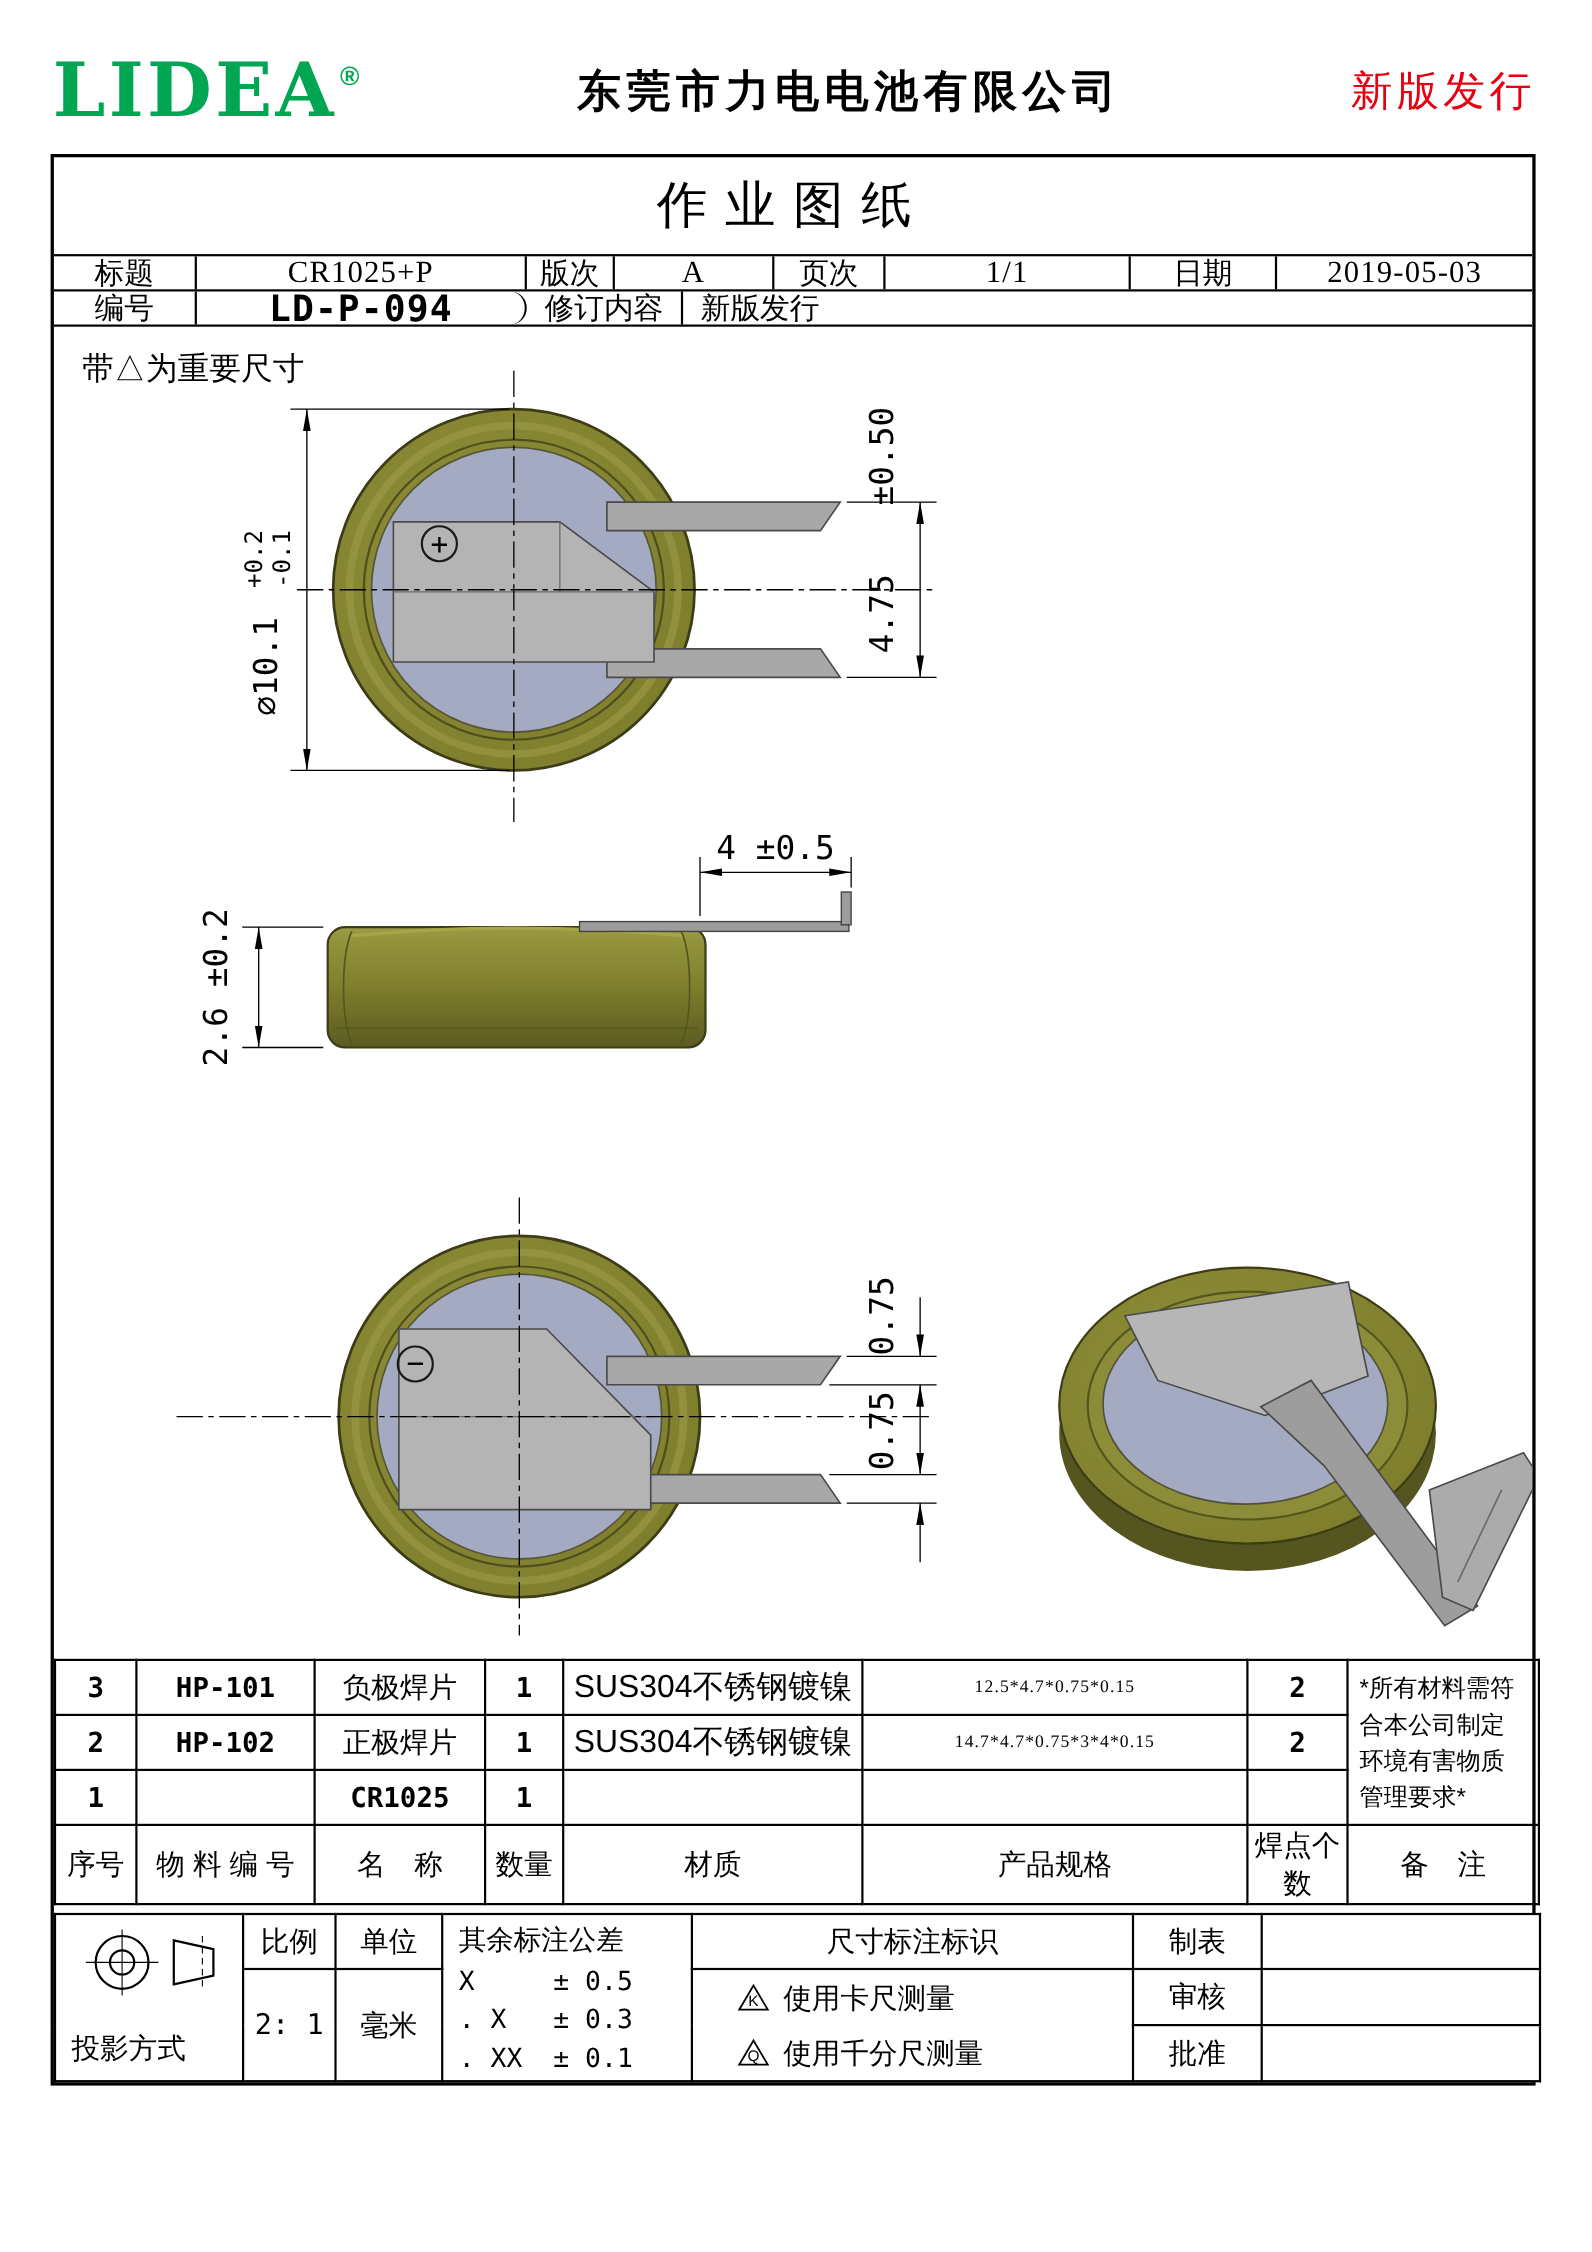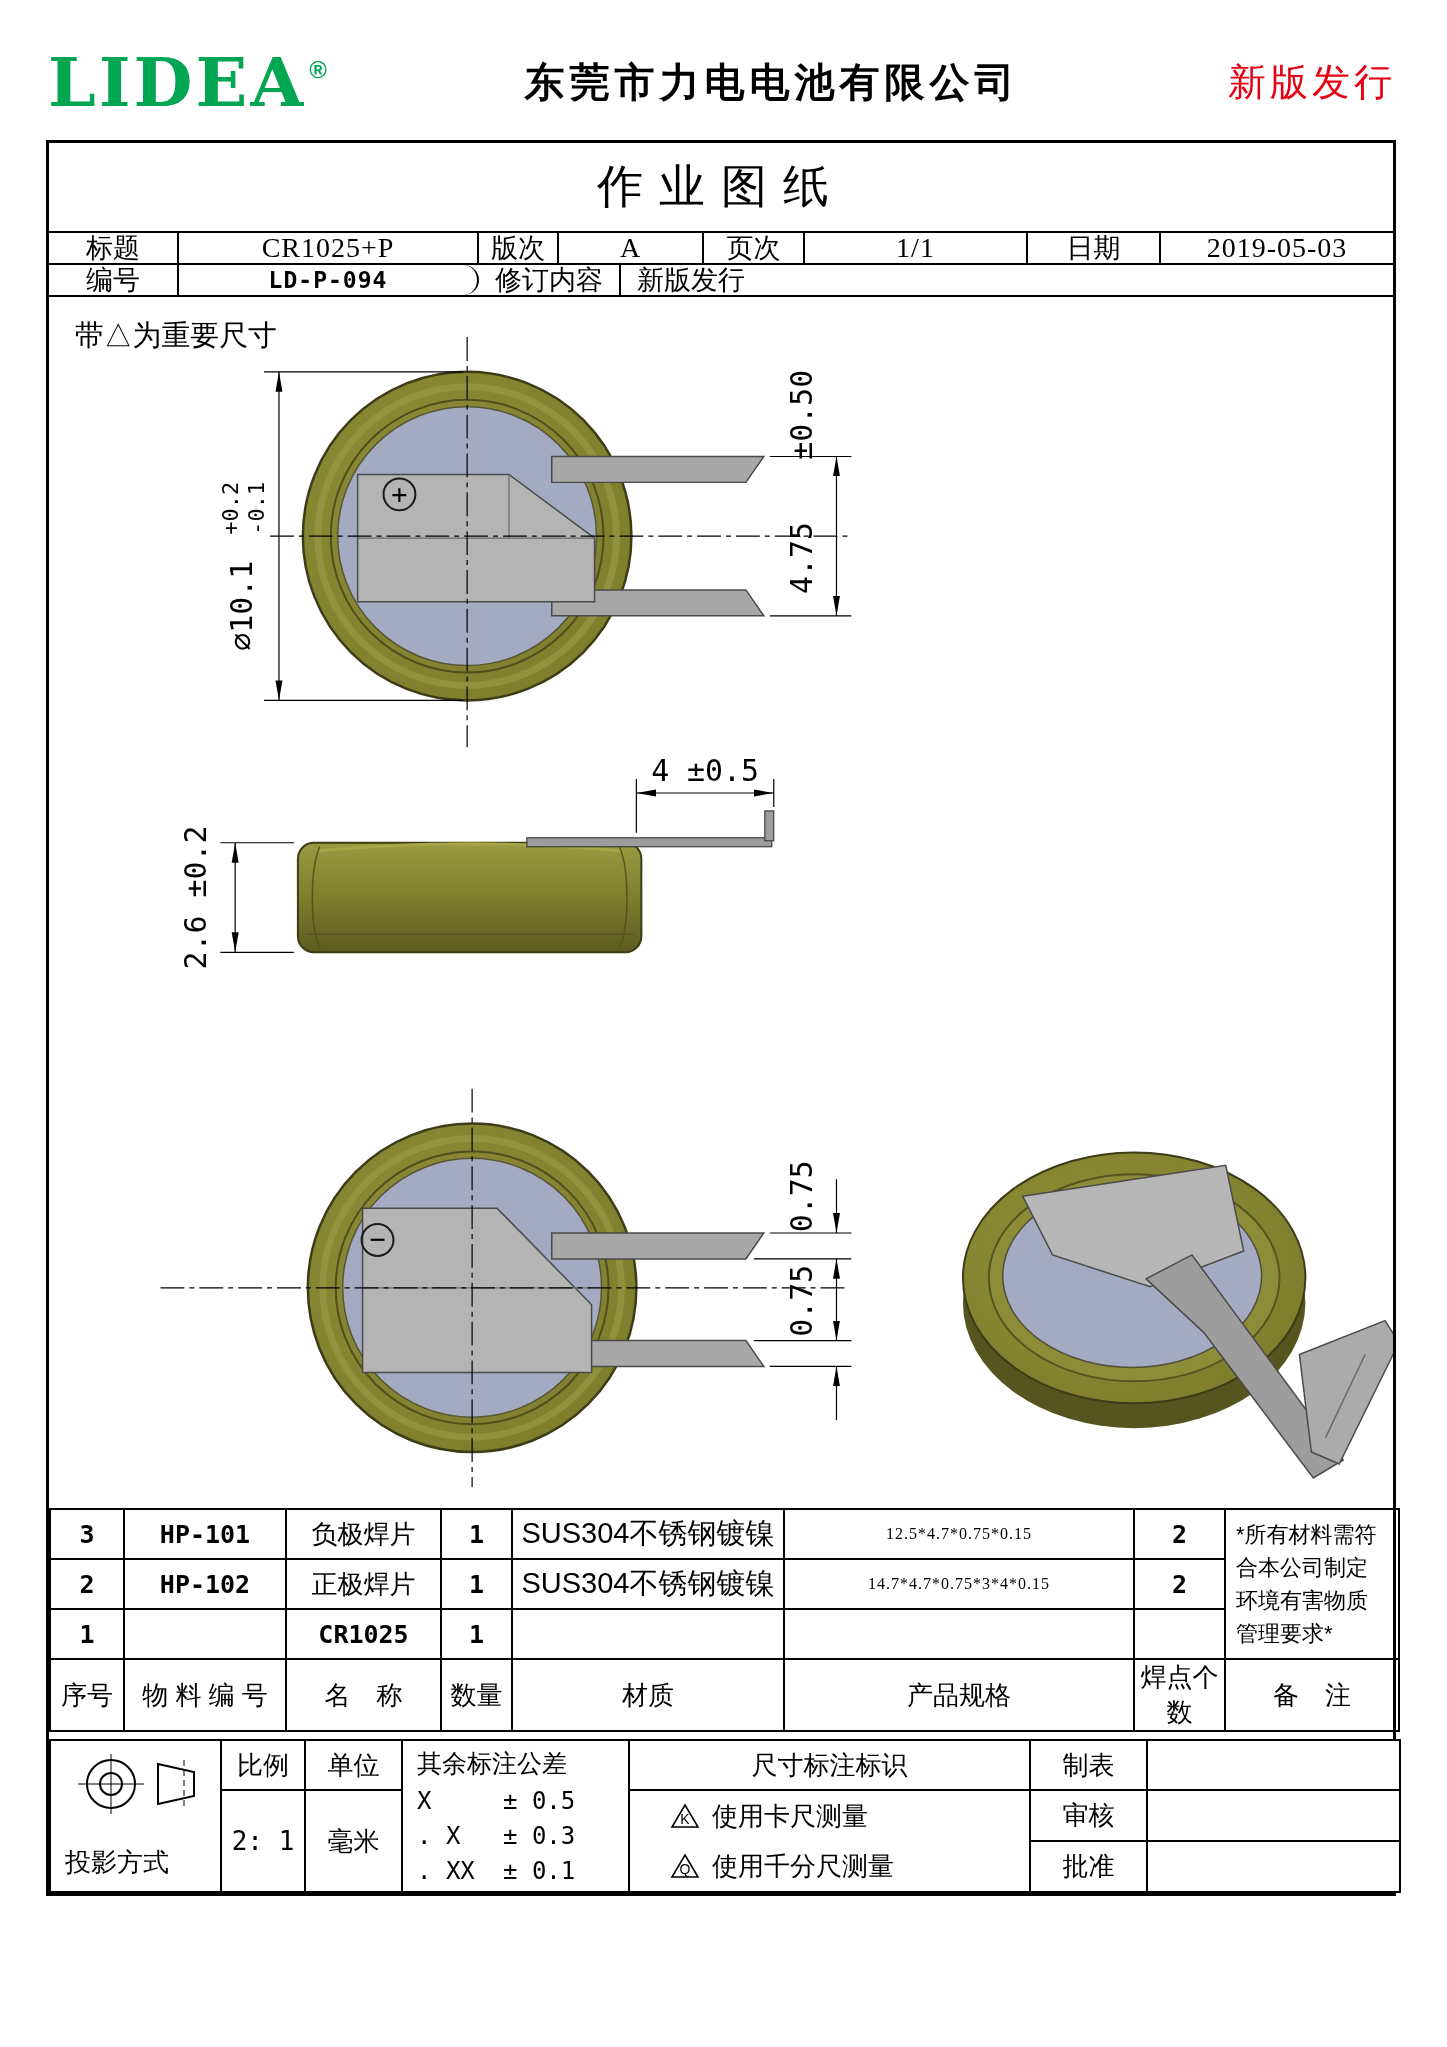--- a/index.html
+++ b/index.html
@@ -20,21 +20,21 @@
 
   
   .frame { position: absolute; top: 140px; left: 46px; width: 1350px; border: 3px solid #000; background: #fff; }
   .title-bar { height: 90px; border-bottom: 2px solid #000; display: flex; align-items: center; justify-content: center; font-size: 46px; letter-spacing: 16px; }
 
   .inforow { display: flex; height: 32px; border-bottom: 2px solid #000; font-size: 27px; }
   .ic { border-right: 2px solid #000; display: flex; align-items: center; justify-content: center; height: 100%; }
   .ic.grow { flex: 1; border-right: none; }
   .ic.left { justify-content: flex-start; padding-left: 16px; }
   .val { font-family: "Liberation Serif", "DejaVu Serif", serif; font-size: 28px; letter-spacing: 1px; }
-  .val.bold { font-family: "DejaVu Sans Mono", monospace; font-weight: bold; font-size: 23px; border-radius: 16px; }
+  .val.bold { font-family: "DejaVu Sans Mono", monospace; font-weight: bold; font-size: 33px; border-radius: 16px; }
 
   
   .drawing { height: 1211px; position: relative; overflow: hidden; }
   .drawing svg { display: block; }
   .cl   { stroke: #000; stroke-width: 1.2; fill: none; stroke-dasharray: 24 5 5 5; }
   .thin { stroke: #000; stroke-width: 1.2; fill: none; }
   .dim  { stroke: #000; stroke-width: 1.2; fill: none; }
   .dimtxt  { font-family: "DejaVu Sans Mono", monospace; font-size: 30px; fill: #000; }
   .dimtxt-s{ font-family: "DejaVu Sans Mono", monospace; font-size: 22px; fill: #000; }
   .notetxt { font-family: "Liberation Sans", sans-serif; font-size: 29px; fill: #000; }

